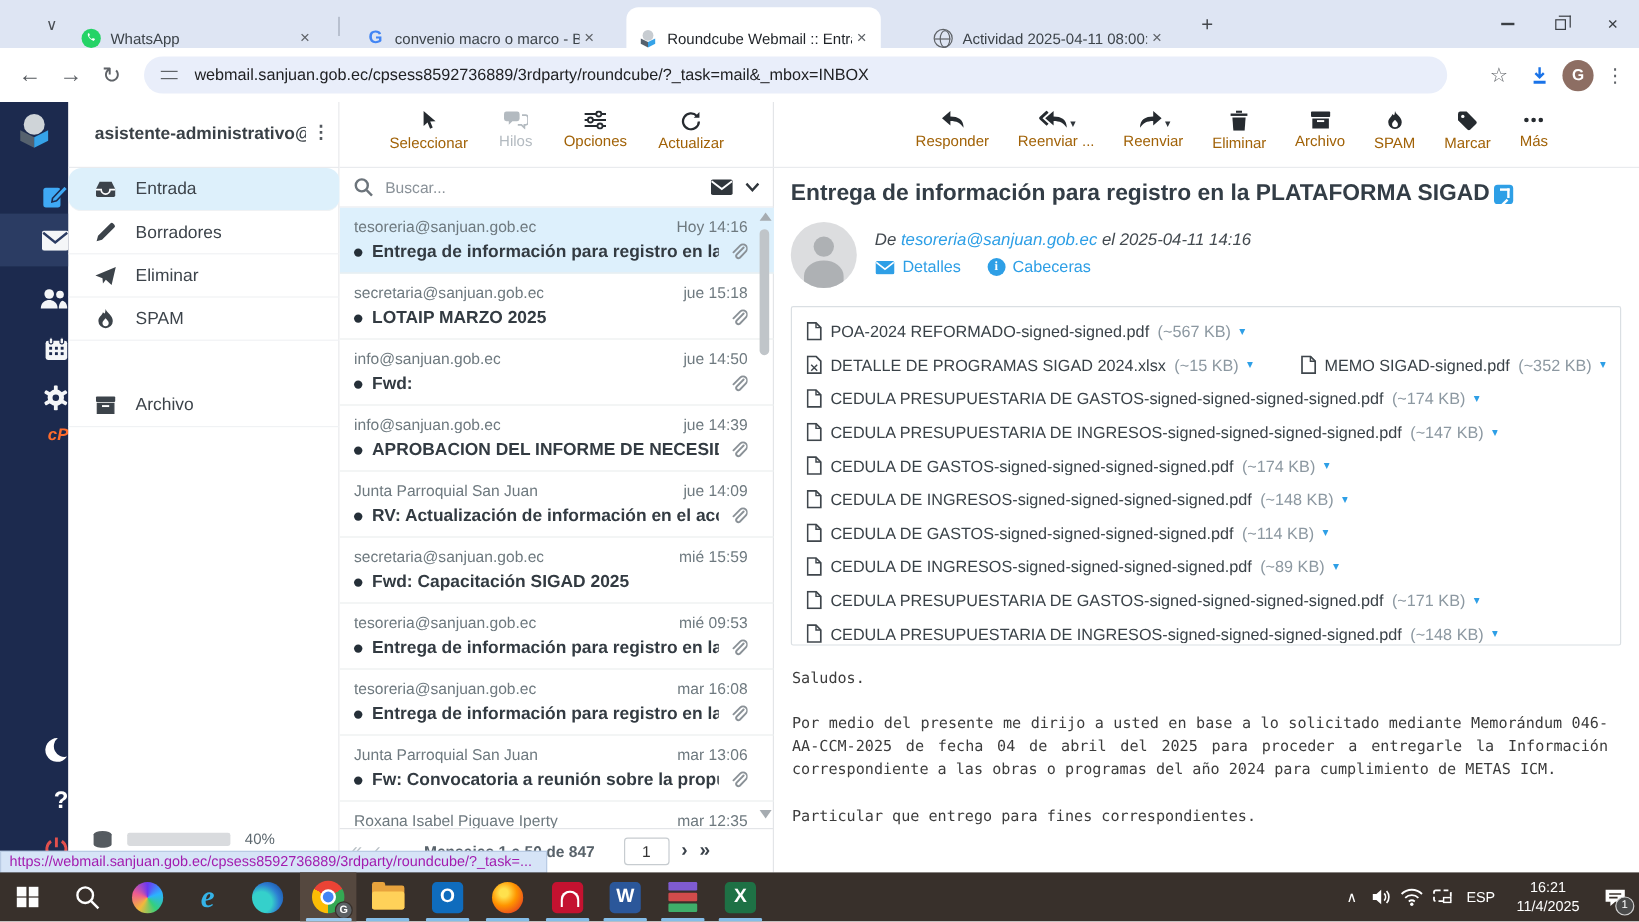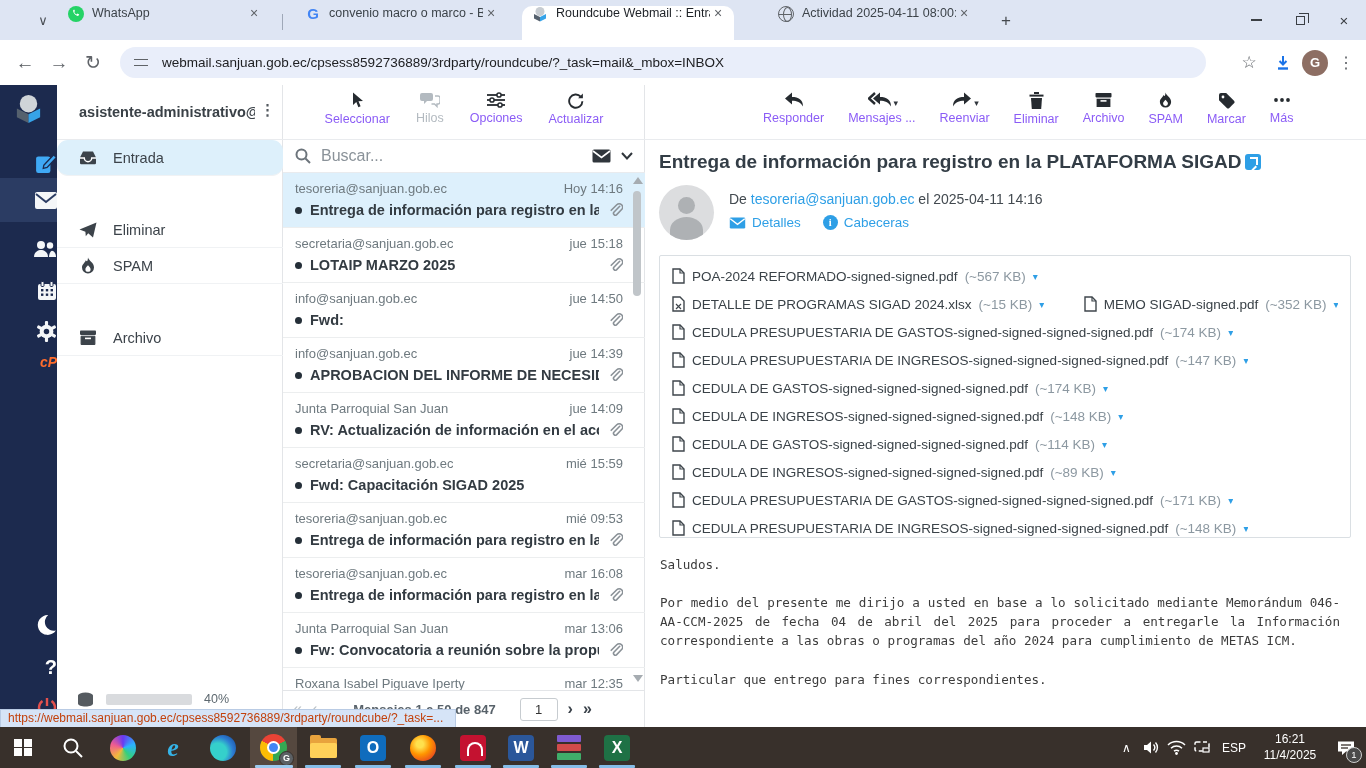--- a/index.html
+++ b/index.html
@@ -4,21 +4,21 @@
 <style>
   * { box-sizing: border-box; margin: 0; padding: 0; }
   html,body { width:1366px; height:768px; overflow:hidden; }
   body { font-family:"Liberation Sans", sans-serif; background:#fff; position:relative; }
   .screen { position:absolute; left:0; top:0; width:1366px; height:768px; overflow:hidden; }
 
   
   .tabstrip { position:absolute; left:0; top:0; width:1366px; height:40px; background:#dee5f3; }
   .tab-search { position:absolute; left:32px; top:10px; width:22px; height:22px; border-radius:50%;
      color:#4a4f55; font-size:13px; text-align:center; line-height:21px; }
-  .tab { position:absolute; top:6px; height:34px; display:flex; align-items:flex-start; padding:0 8px 0 10px;
+  .tab { position:absolute; top:6px; height:34px; display:flex; align-items:flex-end; padding:0 8px 0 10px;
      font-size:12.5px; color:#3c4349; width:212px; }
   .tab.active { background:#fff; border-radius:10px 10px 0 0; color:#1e2227; }
   .tab .title { flex:1; white-space:nowrap; overflow:hidden; margin-left:8px; }
   .tab .close { width:16px; height:16px; border-radius:50%; text-align:center; line-height:15px;
      font-size:14px; color:#5f6368; flex:0 0 16px; }
   .tab-sep { position:absolute; top:14px; width:1px; height:16px; background:#9fa8b8; }
   .favicon { width:16px; height:16px; flex:0 0 16px; border-radius:50%; position:relative; }
   .fav-wa { background:#25d366; }
   .fav-g { background:transparent; color:#4285f4; font-weight:bold; font-size:15px; line-height:16px; text-align:center; border-radius:0; }
   .fav-globe { border:1.5px solid #5f6368; }
@@ -76,25 +76,25 @@
   .quota { position:absolute; left:0; top:600px; width:226px; height:28px; display:flex; align-items:center; padding-left:20px; gap:12px; }
   .quota-track { width:86px; height:11px; background:#d9dbde; border-radius:2px; overflow:hidden; }
   .quota-fill { height:11px; width:40%; background:#59b8e8; }
   .quota-label { font-size:12.5px; color:#5d686f; }
 
   
   .mlist { position:absolute; left:283px; top:0; width:362px; height:642px; background:#fff; border-right:1px solid #e3e5e8; }
   .ltoolbar { position:absolute; left:0; top:0; width:362px; height:55px; border-bottom:1px solid #e9ebee; display:flex;
      justify-content:center; gap:26px; padding-top:7px; }
   .tbtn { display:flex; flex-direction:column; align-items:center; gap:3px; color:#30363c; font-size:12.5px; }
-  .tbtn .lbl { color:#8b5cf6; }
+  .tbtn .lbl { color:#a16207; }
   .tbtn.disabled, .tbtn.disabled .lbl { color:#b3bac0; }
   .tbtn-caret { font-size:9px; color:#30363c; position:relative; top:6px; left:2px; }
   .searchrow { position:absolute; left:0; top:55px; width:362px; height:33px; border-bottom:1px solid #e9ebee; display:flex; align-items:center; padding:0 12px; gap:10px; }
-  .searchrow input { border:none; outline:none; flex:1; font-size:16px; color:#4d7c0f; font-family:"Liberation Sans",sans-serif; background:transparent; }
+  .searchrow input { border:none; outline:none; flex:1; font-size:13px; color:#4d7c0f; font-family:"Liberation Sans",sans-serif; background:transparent; }
   .searchrow input::placeholder { color:#8a9299; }
   .msgs { position:absolute; left:0; top:88px; width:362px; height:517px; overflow:hidden; }
   .msg { position:relative; width:362px; height:55px; border-bottom:1px solid #eceeef; padding:8px 22px 0 12px; }
   .msg.sel { background:#ddf0fc; }
   .m1 { display:flex; justify-content:space-between; font-size:13px; color:#6e797f; }
   .m1 .sender { white-space:nowrap; overflow:hidden; max-width:240px; }
   .m2 { display:flex; align-items:center; margin-top:6px; gap:8px; }
   .dot { width:7px; height:7px; border-radius:50%; background:#252f38; flex:0 0 7px; }
   .subj { flex:1; font-size:14.5px; font-weight:bold; color:#333b42; white-space:nowrap; overflow:hidden; }
   .clip { color:#8a9197; flex:0 0 16px; }
@@ -116,42 +116,42 @@
      display:flex; justify-content:flex-start; padding:7px 0 0 118px; gap:24px; }
   .subject-row { position:absolute; left:14px; top:66px; width:695px; display:flex; align-items:center; gap:4px; }
   .subject { font-size:19px; font-weight:bold; color:#333d46; white-space:nowrap; overflow:hidden; }
   .extlink { width:16px; height:16px; background:#2e9fe6; border-radius:3px; position:relative; flex:0 0 16px; }
   .extlink::before { content:""; position:absolute; right:3px; top:3px; width:6px; height:6px; border-top:2px solid #fff; border-right:2px solid #fff; }
   .extlink::after { content:""; position:absolute; left:3px; bottom:3px; width:9px; height:2px; background:#fff; transform:rotate(-45deg); transform-origin:right bottom; }
   .sender-blk { position:absolute; left:14px; top:100px; width:695px; height:60px; }
   .avatar-circ { position:absolute; left:0; top:0; width:55px; height:55px; border-radius:50%; background:#dcdddf; overflow:hidden; }
   .avatar-circ .head { position:absolute; left:19px; top:12px; width:17px; height:17px; border-radius:50%; background:#aeb1b4; }
   .avatar-circ .bodyp { position:absolute; left:11px; top:32px; width:33px; height:26px; border-radius:50% 50% 0 0; background:#aeb1b4; }
-  .fromline { position:absolute; left:70px; top:6px; font-size:14px; color:#434a50; }
+  .fromline { position:absolute; left:70px; top:6px; font-size:14px; color:#434a50;font-style:italic; }
   .fromline a { color:#2e9fe6; text-decoration:none; }
   .metalinks { position:absolute; left:70px; top:30px; display:flex; gap:22px; font-size:13.5px; color:#2e9fe6; align-items:center; }
   .metalinks .ml { display:flex; gap:6px; align-items:center; }
   .info-circ { width:15px; height:15px; border-radius:50%; background:#2e9fe6; color:#fff; font-size:10.5px; font-weight:bold;
      text-align:center; line-height:15px; font-family:"Liberation Serif",serif; }
 
   .attbox { position:absolute; left:14px; top:170px; width:692px; height:283px; border:1px solid #dadfe3; border-radius:2px; padding:6px 12px 0 12px; }
   .att-row { height:28px; display:flex; align-items:center; gap:40px; }
   .att-item { display:flex; align-items:center; gap:7px; white-space:nowrap; overflow:hidden; }
   .att-name { font-size:13.5px; color:#3a4248; }
   .att-size { font-size:13.5px; color:#8c98a1; }
   .att-caret { font-size:10px; color:#2e9fe6; }
   .file-ico { flex:0 0 13px; color:#3f464c; }
 
   .mailbody { position:absolute; left:15px; top:470px; width:680px; font-family:"DejaVu Sans Mono", monospace;
      font-size:12.6px; color:#3c3c3c; line-height:1.52; }
   .mailbody p { margin-bottom:19px; text-align:justify; }
 
   
   .statusbar { position:absolute; left:0; top:709px; width:456px; height:19px; background:#d6e4f7; border:1px solid #b9cbe4;
-     font-size:12px; color:#c2410c; line-height:17px; padding-left:7px; white-space:nowrap; overflow:hidden; }
+     font-size:12px; color:#a21caf; line-height:17px; padding-left:7px; white-space:nowrap; overflow:hidden; }
 
   
   .taskbar { position:absolute; left:0; top:727px; width:1366px; height:41px; background:#38302b; }
   .tb-ico { position:absolute; top:0; width:46px; height:41px; display:flex; align-items:center; justify-content:center; }
   .tb-ind { position:absolute; top:38px; height:3px; background:#85bde8; border-radius:1px; }
   .win-logo { display:grid; grid-template-columns:8px 8px; grid-template-rows:8px 8px; gap:1.5px; transform:skewY(0deg); }
   .win-logo span { background:#fdfdfd; }
   .chrome-btn { position:absolute; left:250px; top:0; width:47px; height:41px; background:#55483f; display:flex; align-items:center; justify-content:center; }
   .chrome-ball { width:27px; height:27px; border-radius:50%; position:relative;
      background:conic-gradient(from 60deg,#34a853 0 120deg,#fbbc05 120deg 240deg,#ea4335 240deg 360deg); }
@@ -347,20 +347,26 @@
         <span class="dots">⋮</span>
       </div>
 
       <div class="fitem sel" style="top:55px">
         <svg width="18" height="15" viewBox="0 0 18 15">
             <path d="M1 7.5 L4 1.5 h10 L17 7.5 v5.5 a1.2 1.2 0 0 1 -1.2 1.2 h-13.6 a1.2 1.2 0 0 1 -1.2-1.2 z" fill="#3c434a"></path>
             <path d="M1 8 h4.3 a3.7 3.7 0 0 0 7.4 0 h4.3" stroke="#fff" stroke-width="1.4" fill="none"></path>
           </svg>
         <span>Entrada</span>
       </div>
+      <div class="fitem" style="top:91px">
+        <svg width="17" height="17" viewBox="0 0 17 17">
+            <path d="M1 16 l1.2-4.5 L12.5 1.2 a1.6 1.6 0 0 1 2.3 0 l1 1 a1.6 1.6 0 0 1 0 2.3 L5.5 14.8 z" fill="#3c434a"></path>
+          </svg>
+        <span>Borradores</span>
+      </div>
       <div class="fitem" style="top:127px">
         <svg width="18" height="16" viewBox="0 0 18 16">
             <path d="M0.5 7.5 L17.5 0.5 L14 15.5 L9.2 11.2 L6.8 14.2 L6.4 9.8 Z" fill="#3c434a"></path>
           </svg>
         <span>Eliminar</span>
       </div>
       <div class="fitem" style="top:163px">
         <svg width="16" height="18" viewBox="0 0 16 18">
             <path d="M8 0.5 C9 4 14 5.5 14 10.5 a6 6 0 0 1 -12 0 C2 7 5 6 5.8 3.2 C7 4.5 7.6 5.2 8 0.5 Z M8 14.8 a2.6 2.6 0 0 0 2.6-2.6 c0-1.6-1.3-2.4-2.6-4 c-1.3 1.6-2.6 2.4-2.6 4 a2.6 2.6 0 0 0 2.6 2.6 z" fill="#3c434a" fill-rule="evenodd"></path>
           </svg>
@@ -587,21 +593,21 @@
           <span class="lbl">Responder</span>
         </div>
         <div class="tbtn">
           <div style="display:flex">
             <svg width="24" height="16" viewBox="0 0 24 16">
                 <path d="M7 1 L1 6.5 L7 12" stroke="#262b30" stroke-width="2.4" fill="none"></path>
                 <path d="M12 0.5 L5 6.5 L12 12.5 V8.8 C17 8.8 20.5 10.4 23 14.5 C23 7.5 18.5 5 12 5 Z" fill="#262b30"></path>
               </svg>
             <span class="tbtn-caret">▾</span>
           </div>
-          <span class="lbl">Mensajes ...</span>
+          <span class="lbl">Reenviar ...</span>
         </div>
         <div class="tbtn">
           <div style="display:flex">
             <svg width="20" height="16" viewBox="0 0 20 16">
                 <path d="M12 0.5 L19 6.5 L12 12.5 V8.8 C7 8.8 3.5 10.4 1 14.5 C1 7.5 5.5 5 12 5 Z" fill="#262b30"></path>
               </svg>
             <span class="tbtn-caret">▾</span>
           </div>
           <span class="lbl">Reenviar</span>
         </div>

